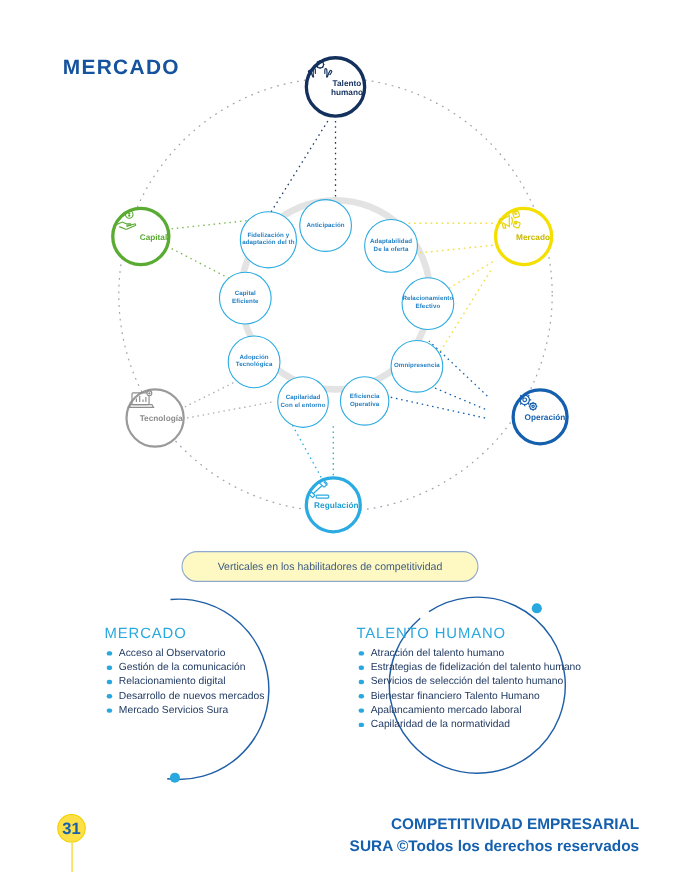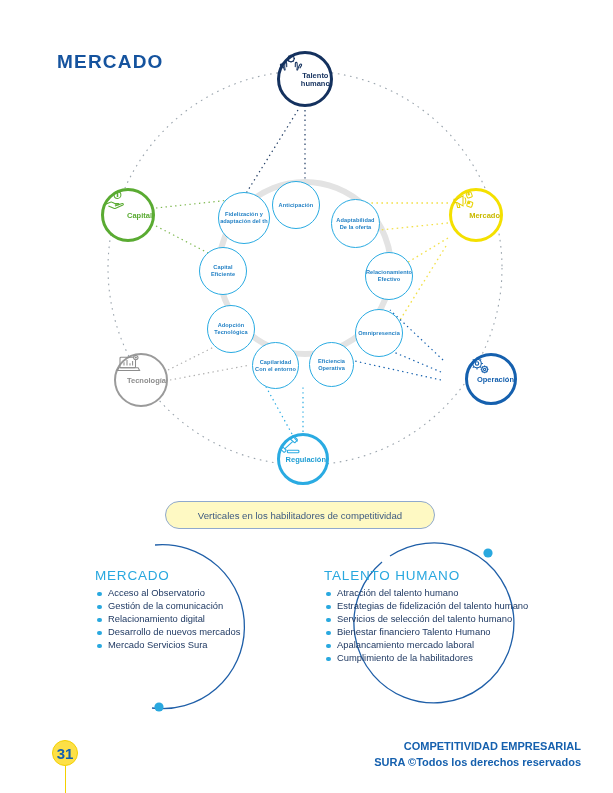--- a/index.html
+++ b/index.html
@@ -94,21 +94,21 @@
   
   .pagenum{
     position:absolute;left:52px;top:740px;width:26px;height:26px;
     border:1.4px solid #f3d000;border-radius:50%;background:#fde047;
     display:flex;align-items:center;justify-content:center;
     font-size:15px;color:#1560ae;font-weight:bold;box-sizing:border-box;
   }
   .pagerule{position:absolute;left:64.5px;top:766px;width:1.2px;height:27px;background:#f3d000;}
   .footer{
     position:absolute;right:32px;top:739px;text-align:right;
-    font-size:11px;line-height:1.45;color:#1560ae;font-weight:bold;
+    font-size:14px;line-height:1.45;color:#1560ae;font-weight:bold;
   }
   .footer .f2{font-weight:bold;}
 </style>
 </head>
 <body>
 
 <div class="page">
 
   <div class="title">MERCADO</div>
 
@@ -319,21 +319,21 @@
     </div>
 
     <div class="col col-talento">
       <h3>TALENTO HUMANO</h3>
       <ul>
         <li>Atracción del talento humano</li>
         <li>Estrategias de fidelización del talento humano</li>
         <li>Servicios de selección del talento humano</li>
         <li>Bienestar financiero Talento Humano</li>
         <li>Apalancamiento mercado laboral</li>
-        <li>Cumplimiento de la habilitadores</li>
+        <li>Capilaridad de la normatividad</li>
       </ul>
     </div>
   </div>
 
   <div class="pagenum">31</div>
   <div class="pagerule"></div>
   <div class="footer">
     <div class="f1">COMPETITIVIDAD EMPRESARIAL</div>
     <div class="f2">SURA ©Todos los derechos reservados</div>
   </div>

